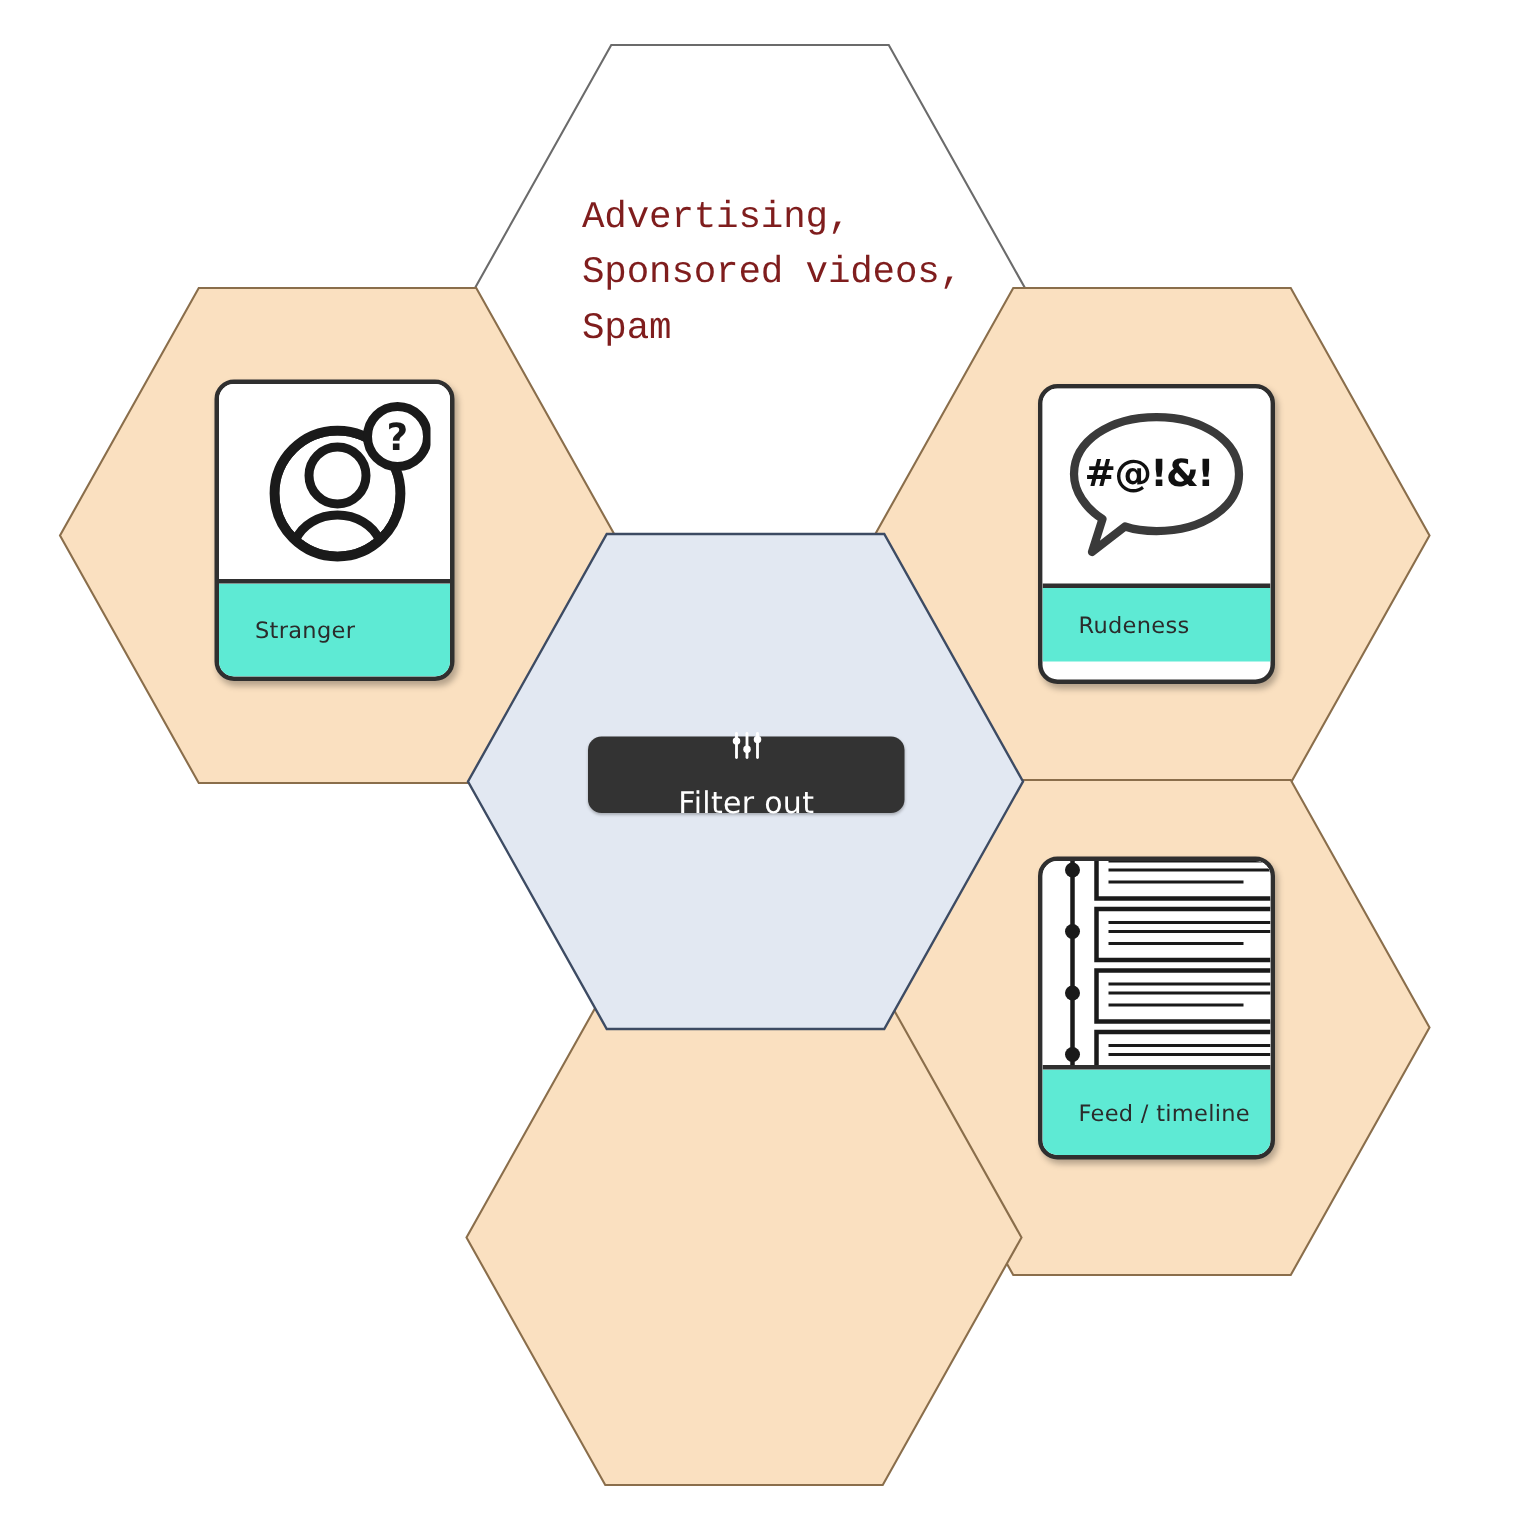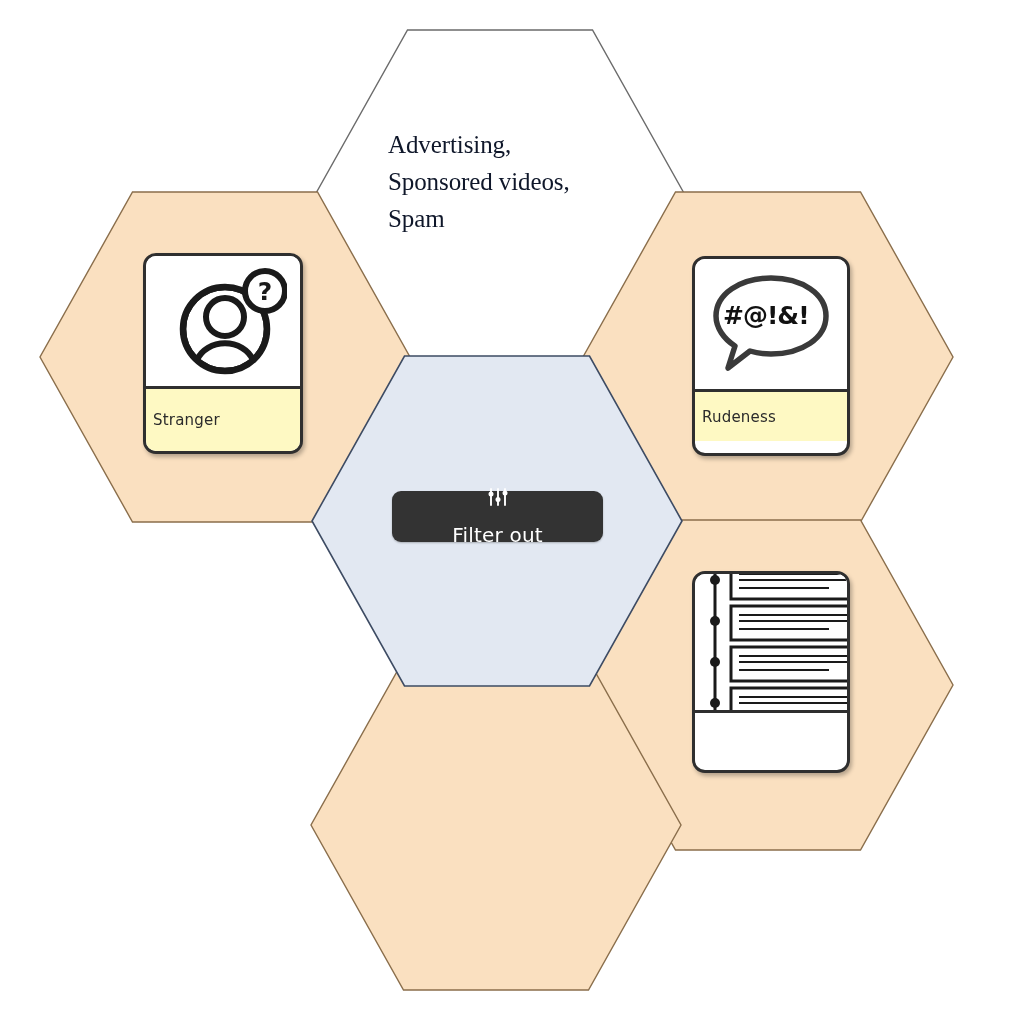--- a/index.html
+++ b/index.html
@@ -6,24 +6,24 @@
   body{width:1024px;height:1020px;overflow:hidden;font-family:"DejaVu Sans",sans-serif;}
   #stage{position:relative;width:1024px;height:1020px;background:#fff;}
 
   
   .hex{position:absolute;}
   .hex svg{display:block;overflow:visible;}
 
   
   .hex-text{
     position:absolute;
-    font-family:Liberation Serif, serif;
+    font-family:Liberation Mono, monospace;
     font-size:25px;
     line-height:37px;
-    color:#0f172a;
+    color:#7f1d1d;
     letter-spacing:-0.1px;
     white-space:pre-line;
   }
 
   
   .filter-btn{
     position:absolute;
     display:flex;align-items:center;justify-content:center;gap:11px;
     background:#333333;
     border-radius:9px;
@@ -50,26 +50,26 @@
     position:relative;
     box-sizing:border-box;
     display:flex;align-items:center;justify-content:center;
     border-bottom:3px solid #2f2f2f;
     overflow:hidden;
     background:#fff;
   }
   .card-label{
     box-sizing:border-box;
     display:flex;align-items:center;
-    padding-left:7px;
+    padding-left:24px;
     font-family:"DejaVu Sans",sans-serif;
     font-size:15px;
     color:#2b2b2b;
     letter-spacing:.2px;
-    background:#fef9c3;
+    background:#5eead4;
   }
 
   
   .bubble-text{
     position:absolute;
     font-family:"DejaVu Sans",sans-serif;
     font-weight:bold;
     font-size:25px;
     color:#111;
     letter-spacing:-1px;
@@ -202,16 +202,17 @@
           <line x1="32" y1="99" x2="122" y2="99" stroke="#1a1a1a" stroke-width="2"></line>
 
           <circle cx="8" cy="132" r="5" fill="#1a1a1a"></circle>
           <rect x="24" y="117" width="150" height="34" fill="#fff" stroke="#1a1a1a" stroke-width="3"></rect>
           <line x1="32" y1="126" x2="166" y2="126" stroke="#1a1a1a" stroke-width="2"></line>
           <line x1="32" y1="132" x2="166" y2="132" stroke="#1a1a1a" stroke-width="2"></line>
           <line x1="32" y1="140" x2="122" y2="140" stroke="#1a1a1a" stroke-width="2"></line>
         </svg>
       </span>
     </div>
+    <div class="card-label" style="height:57px;">Feed / timeline</div>
   </div>
 
 
 </div>
 
 </body></html>

